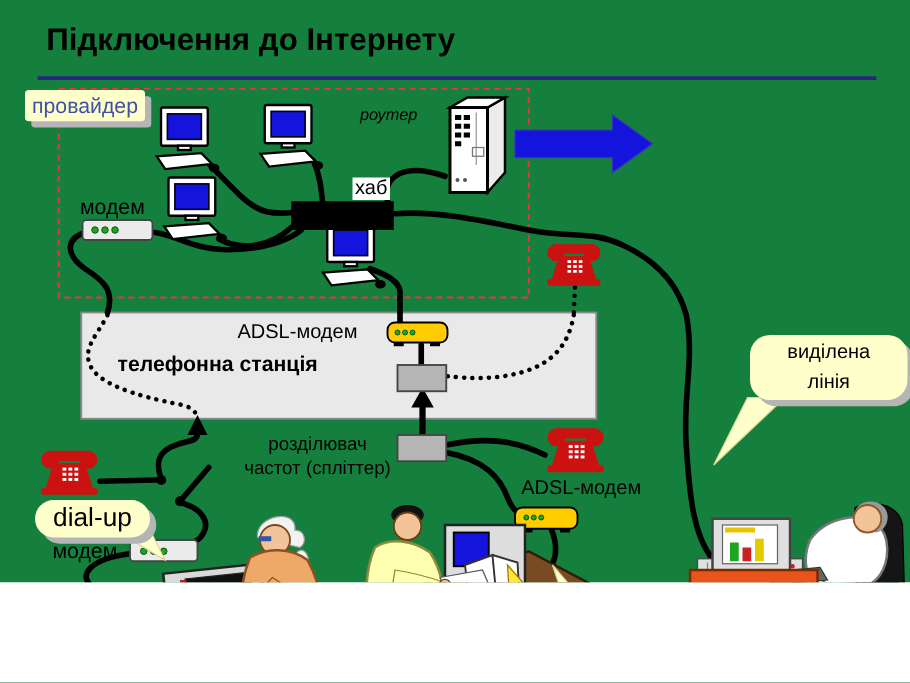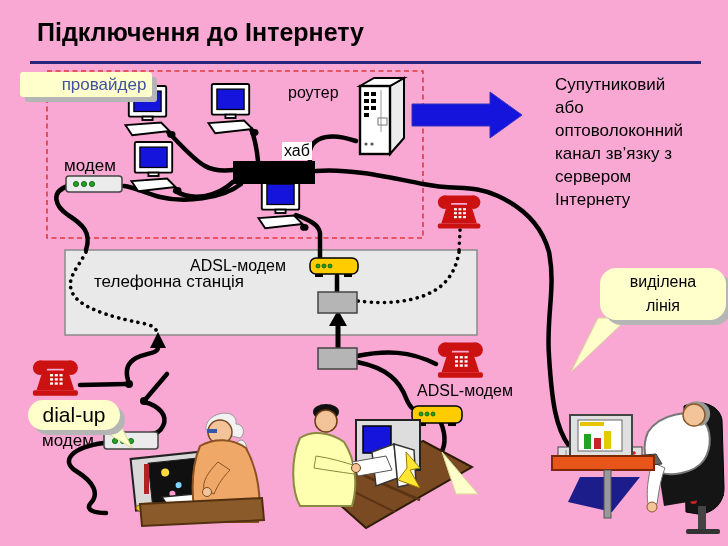--- a/index.html
+++ b/index.html
@@ -1,32 +1,32 @@
 <!DOCTYPE html>
 <html style="--arrow-blue: #1414dd; --screen-blue: #1414dd; --dashed-red: #e03a3a; --bubble-yellow: #ffffcc; --provider-text-blue: #3f51a5; --station-gray: #e9e9e9; --modem-yellow: #ffcc00; --phone-red: #cc1111; --underline-navy: #26267d;"><head>
 <meta charset="utf-8">
 <style>
   html,body{margin:0;padding:0;background:#fff;}
-  #slide{position:relative;width:728px;height:546px;background:#f9a8d4;overflow:hidden;
+  #slide{position:relative;width:728px;height:466px;background:#15803d;overflow:hidden;
          font-family:"Liberation Sans",sans-serif;}
   #gfx{position:absolute;left:0;top:0;z-index:1;}
   .lbl{position:absolute;z-index:2;color:#000;white-space:nowrap;}
   #title{left:37px;top:18px;font-size:25px;font-weight:bold;}
   #underline{position:absolute;z-index:2;left:30px;top:61px;width:671px;height:3px;
              background:var(--underline-navy,#26267d);}
   .bubble{position:absolute;z-index:3;background:var(--bubble-yellow,#ffffcc);
           box-shadow:5px 5px 0 #b5b5b5;text-align:center;}
   #provider-label{left:20px;top:72px;width:96px;height:25px;line-height:25px;
-                  border-radius:3px;font-size:17px;color:var(--provider-text-blue,#3f51a5);padding-left:36px;}
-  #router-lbl{left:288px;top:84px;font-size:16px;}
+                  border-radius:3px;font-size:17px;color:var(--provider-text-blue,#3f51a5);}
+  #router-lbl{left:288px;top:84px;font-size:13px;font-style:italic;}
   #hub-lbl{left:256px;top:142px;font-size:16px;background:#fff;padding:0 2px;margin-left:26px;}
   #pmodem-lbl{left:64px;top:156px;font-size:17px;}
   #channel-note{left:555px;top:73px;font-size:17px;line-height:23px;}
   #st-adsl-lbl{left:190px;top:257px;font-size:16px;}
-  #station-lbl{left:94px;top:272px;font-size:17px;font-weight:normal;}
+  #station-lbl{left:94px;top:282px;font-size:17px;font-weight:bold;}
   #splitter-lbl{left:178px;top:346px;width:152px;text-align:center;font-size:15px;line-height:19px;}
   #user-adsl-lbl{left:417px;top:382px;font-size:16px;}
   #dmodem-lbl{left:42px;top:431px;font-size:17px;}
   #dialup-bubble{left:28px;top:400px;width:92px;height:30px;line-height:30px;
                  border-radius:15px;font-size:21px;}
   #dedicated-bubble{left:578px;top:268px;width:126px;height:52px;border-radius:16px;
                     font-size:16px;line-height:24px;padding-top:2px;box-sizing:border-box;margin-left:22px;}
   #adsl-bubble{left:443px;top:492px;width:72px;height:30px;line-height:30px;
                border-radius:15px;font-size:16px;}
   
@@ -251,32 +251,28 @@
   </svg>
 
   <div class="lbl" id="title">Підключення до Інтернету</div>
   <div id="underline"></div>
 
   <div class="bubble" id="provider-label">провайдер</div>
   <div class="lbl" id="router-lbl">роутер</div>
   <div class="lbl" id="hub-lbl">хаб</div>
   <div class="lbl" id="pmodem-lbl">модем</div>
 
-  <div class="lbl" id="channel-note">
-    <div>Супутниковий</div>
-    <div>або</div>
-    <div>оптоволоконний</div>
-    <div>канал зв’язку з</div>
-    <div>сервером</div>
-    <div>Інтернету</div>
-  </div>
 
   <div class="lbl" id="st-adsl-lbl">ADSL-модем</div>
   <div class="lbl" id="station-lbl">телефонна станція</div>
 
+  <div class="lbl" id="splitter-lbl">
+    <div>розділювач</div>
+    <div>частот (спліттер)</div>
+  </div>
 
   <div class="lbl" id="user-adsl-lbl">ADSL-модем</div>
   <div class="lbl" id="dmodem-lbl">модем</div>
 
   <div class="bubble" id="dialup-bubble">dial-up</div>
   <div class="bubble" id="dedicated-bubble">
     <div>виділена</div>
     <div>лінія</div>
   </div>
 

